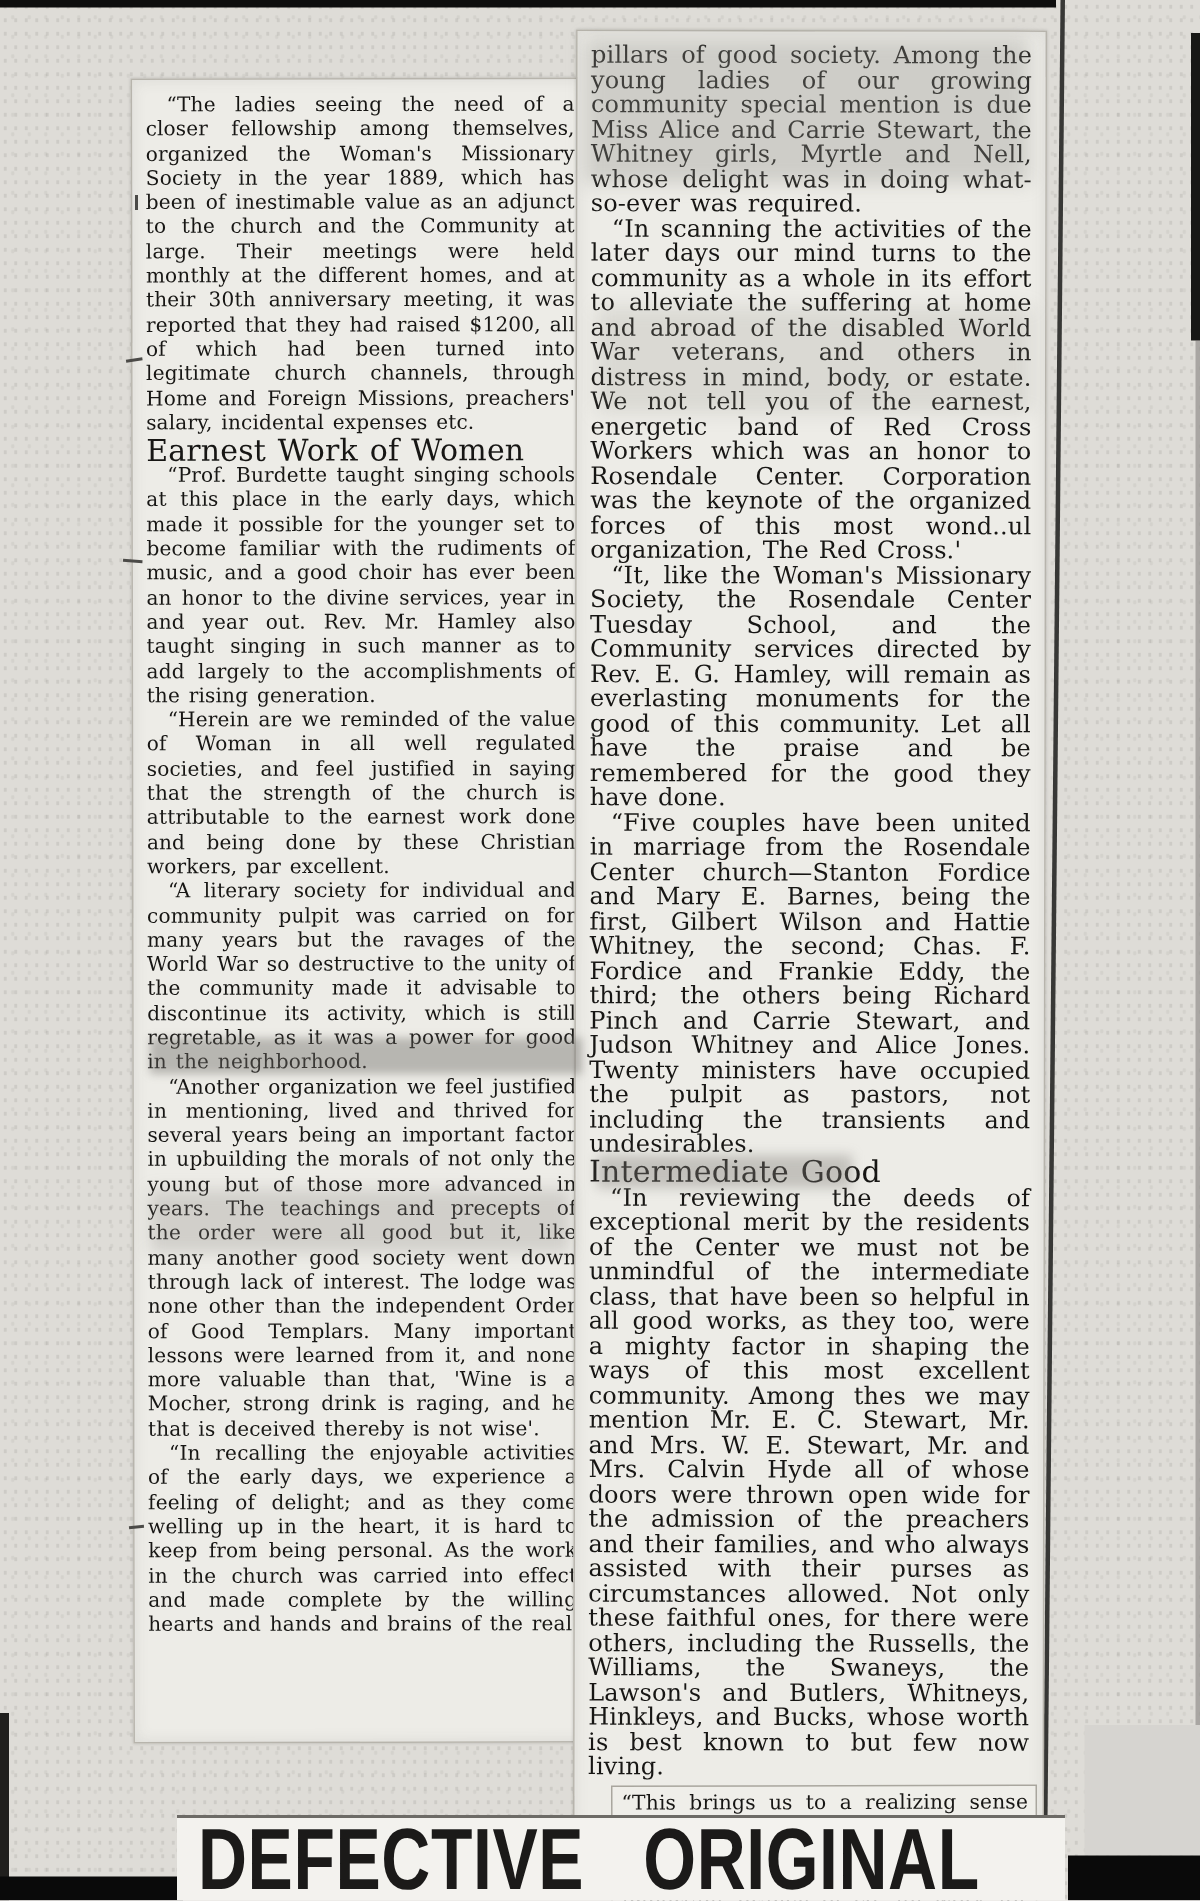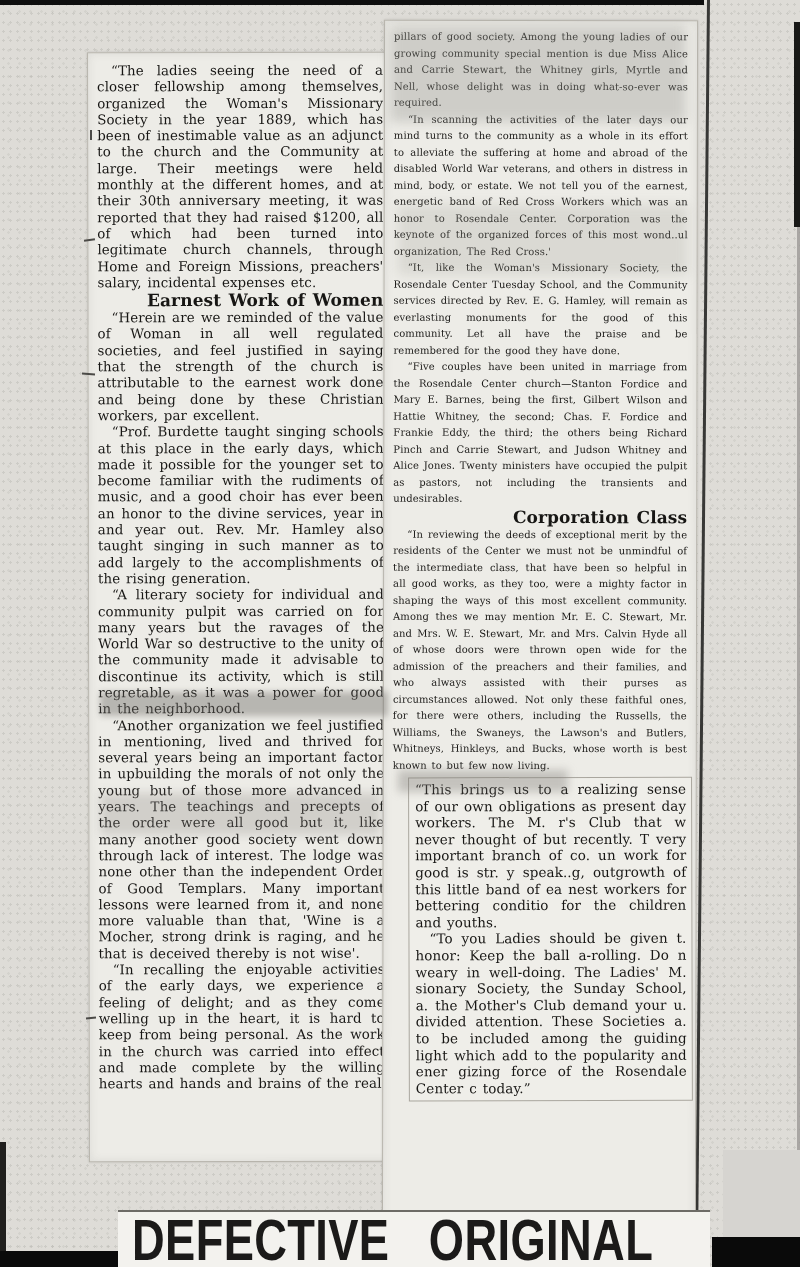--- a/index.html
+++ b/index.html
@@ -29,24 +29,24 @@
     border:1px solid #b7b4ac;
     box-shadow:inset 0 0 10px rgba(70,68,64,0.10), 0 0 2px rgba(60,58,54,0.25);
     color:#171614;
   }
   .clip-left{left:88px; top:52px; width:306px; height:1110px; padding:10px 9px 0 9px; box-sizing:border-box; transform:rotate(-0.1deg);}
   .clip-right{left:383px; top:20px; width:314px; height:1224px; padding:8px 9px 0 9px; box-sizing:border-box; transform:rotate(0.1deg);}
   .clipping p{
     margin:0; font-size:13.4px; line-height:16.3px; text-align:justify;
     text-indent:14px; word-spacing:1.5px; letter-spacing:0.1px;
   }
-  .clip-right p{font-size:10px; line-height:16.5px;}
+  .clip-right p{font-size:16px; line-height:16.5px;}
   .clipping p.cont{text-indent:0;}
   .clipping .h{
-    margin:1px 0 1px 0; font-size:17px; font-weight:bold; text-align:right;
+    margin:1px 0 1px 0; font-size:20px; font-weight:normal; text-align:left;
     line-height:17px; text-indent:0;
   }
   .subclip{
     margin:3px -6px 0 16px; padding:3px 5px 4px 6px;
     background:#efeee9; border:1px solid #a9a69e;
     transform:rotate(-0.25deg); overflow:hidden;
   }
   .subclip p{font-size:13.5px; line-height:16.6px;}
 
   
@@ -87,33 +87,33 @@
   <div class="edge-right-top"></div>
   <div class="edge-right-faint"></div>
   <div class="corner-br-gray"></div>
   <div class="edge-left-bottom"></div>
   <div class="corner-bl"></div>
   <div class="corner-br"></div>
 
   <div class="clipping clip-left">
     <p>“The ladies seeing the need of a closer fellowship among themselves, organized the Woman's Missionary Society in the year 1889, which has been of inestimable value as an adjunct to the church and the Community at large. Their meetings were held monthly at the different homes, and at their 30th anniversary meeting, it was reported that they had raised $1200, all of which had been turned into legitimate church channels, through Home and Foreign Missions, preachers' salary, incidental expenses etc.</p>
     <p class="h">Earnest Work of Women</p>
+    <p>“Prof. Burdette taught singing schools at this place in the early days, which made it possible for the younger set to become familiar with the rudiments of music, and a good choir has ever been an honor to the divine services, year in and year out. Rev. Mr. Hamley also taught singing in such manner as to add largely to the accomplishments of the rising generation.</p>
     <p>“Herein are we reminded of the value of Woman in all well regulated societies, and feel justified in saying that the strength of the church is attributable to the earnest work done and being done by these Christian workers, par excellent.</p>
-    <p>“Prof. Burdette taught singing schools at this place in the early days, which made it possible for the younger set to become familiar with the rudiments of music, and a good choir has ever been an honor to the divine services, year in and year out. Rev. Mr. Hamley also taught singing in such manner as to add largely to the accomplishments of the rising generation.</p>
     <p>“A literary society for individual and community pulpit was carried on for many years but the ravages of the World War so destructive to the unity of the community made it advisable to discontinue its activity, which is still regretable, as it was a power for good in the neighborhood.</p>
     <p>“Another organization we feel justified in mentioning, lived and thrived for several years being an important factor in upbuilding the morals of not only the young but of those more advanced in years. The teachings and precepts of the order were all good but it, like many another good society went down through lack of interest. The lodge was none other than the independent Order of Good Templars. Many important lessons were learned from it, and none more valuable than that, 'Wine is a Mocher, strong drink is raging, and he that is deceived thereby is not wise'.</p>
     <p>“In recalling the enjoyable activities of the early days, we experience a feeling of delight; and as they come welling up in the heart, it is hard to keep from being personal. As the work in the church was carried into effect and made complete by the willing hearts and hands and brains of the real</p>
   </div>
 
   <div class="clipping clip-right">
     <p class="cont">pillars of good society. Among the young ladies of our growing community special mention is due Miss Alice and Carrie Stewart, the Whitney girls, Myrtle and Nell, whose delight was in doing what-so-ever was required.</p>
     <p>“In scanning the activities of the later days our mind turns to the community as a whole in its effort to alleviate the suffering at home and abroad of the disabled World War veterans, and others in distress in mind, body, or estate. We not tell you of the earnest, energetic band of Red Cross Workers which was an honor to Rosendale Center. Corporation was the keynote of the organized forces of this most wond..ul organization, The Red Cross.'</p>
     <p>“It, like the Woman's Missionary Society, the Rosendale Center Tuesday School, and the Community services directed by Rev. E. G. Hamley, will remain as everlasting monuments for the good of this community. Let all have the praise and be remembered for the good they have done.</p>
     <p>“Five couples have been united in marriage from the Rosendale Center church—Stanton Fordice and Mary E. Barnes, being the first, Gilbert Wilson and Hattie Whitney, the second; Chas. F. Fordice and Frankie Eddy, the third; the others being Richard Pinch and Carrie Stewart, and Judson Whitney and Alice Jones. Twenty ministers have occupied the pulpit as pastors, not including the transients and undesirables.</p>
-    <p class="h">Corporation Class</p>
+    <p class="h">Intermediate Good</p>
     <p>“In reviewing the deeds of exceptional merit by the residents of the Center we must not be unmindful of the intermediate class, that have been so helpful in all good works, as they too, were a mighty factor in shaping the ways of this most excellent community. Among thes we may mention Mr. E. C. Stewart, Mr. and Mrs. W. E. Stewart, Mr. and Mrs. Calvin Hyde all of whose doors were thrown open wide for the admission of the preachers and their families, and who always assisted with their purses as circumstances allowed. Not only these faithful ones, for there were others, including the Russells, the Williams, the Swaneys, the Lawson's and Butlers, Whitneys, Hinkleys, and Bucks, whose worth is best known to but few now living.</p>
     <div class="subclip">
       <p class="cont">“This brings us to a realizing sense of our own obligations as present day workers. The M. r's Club that w never thought of but recently. T very important branch of co. un work for good is str. y speak..g, outgrowth of this little band of ea nest workers for bettering conditio for the children and youths.</p>
       <p>“To you Ladies should be given t. honor: Keep the ball a-rolling. Do n weary in well-doing. The Ladies' M. sionary Society, the Sunday School, a. the Mother's Club demand your u. divided attention. These Societies a. to be included among the guiding light which add to the popularity and ener gizing force of the Rosendale Center c today.”</p>
     </div>
   </div>
 
   <div class="smudge sm1"></div>
   <div class="smudge sm2"></div>
   <div class="smudge sm3"></div>

